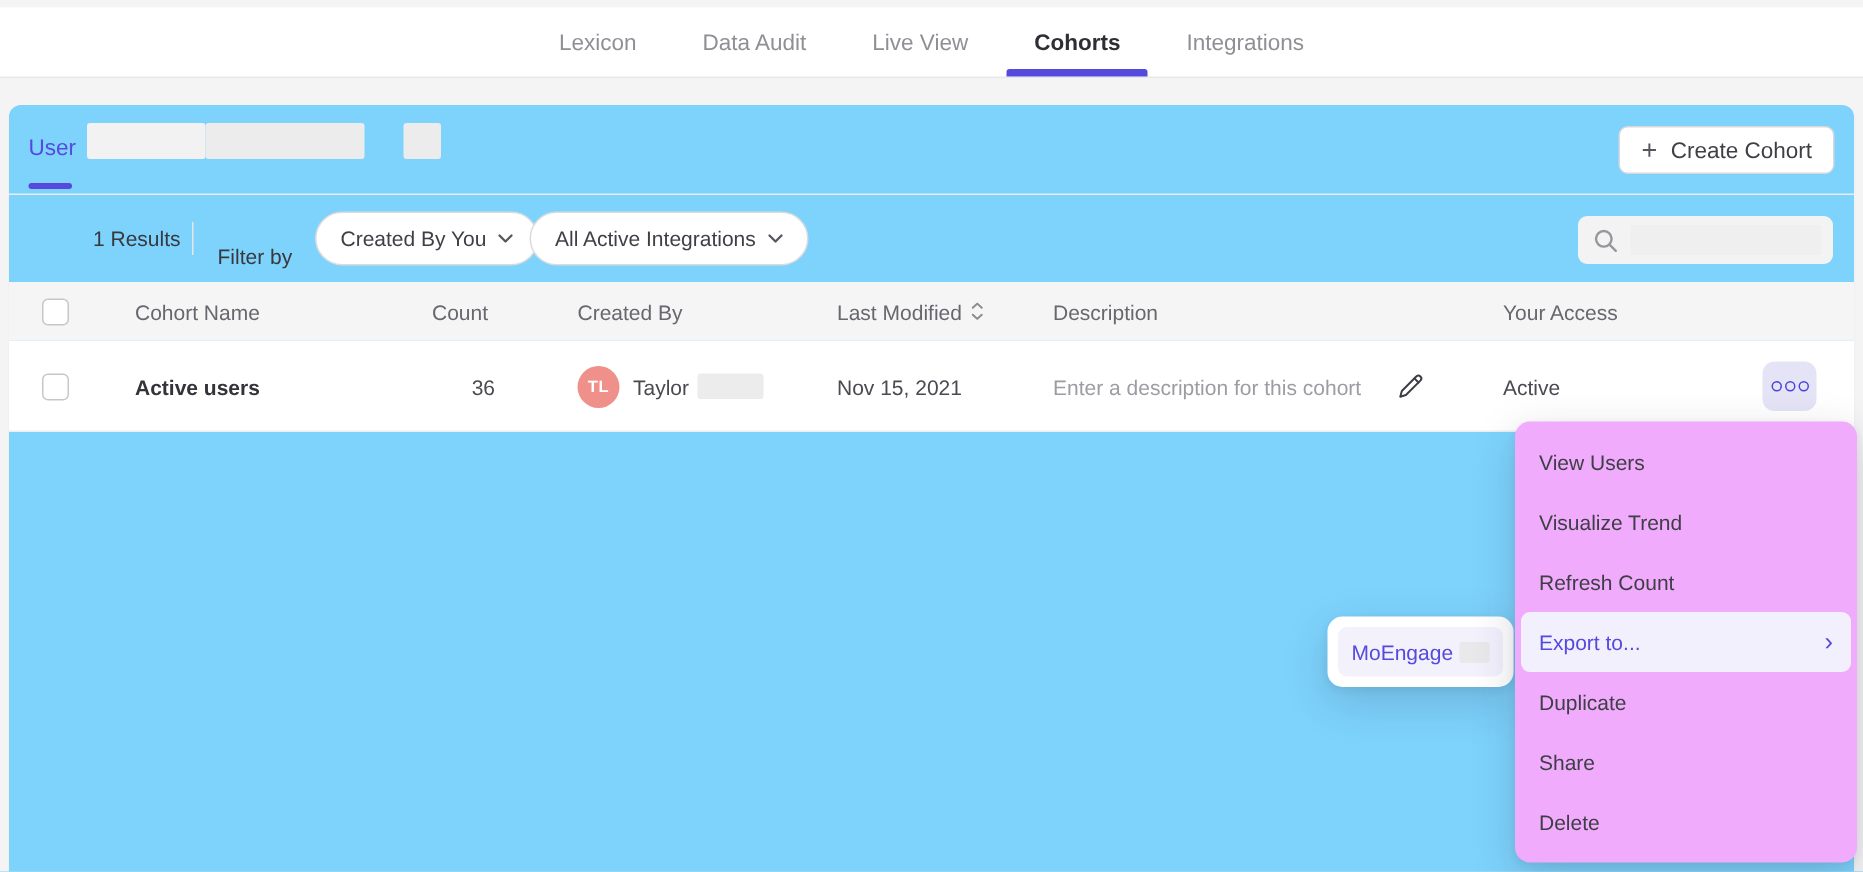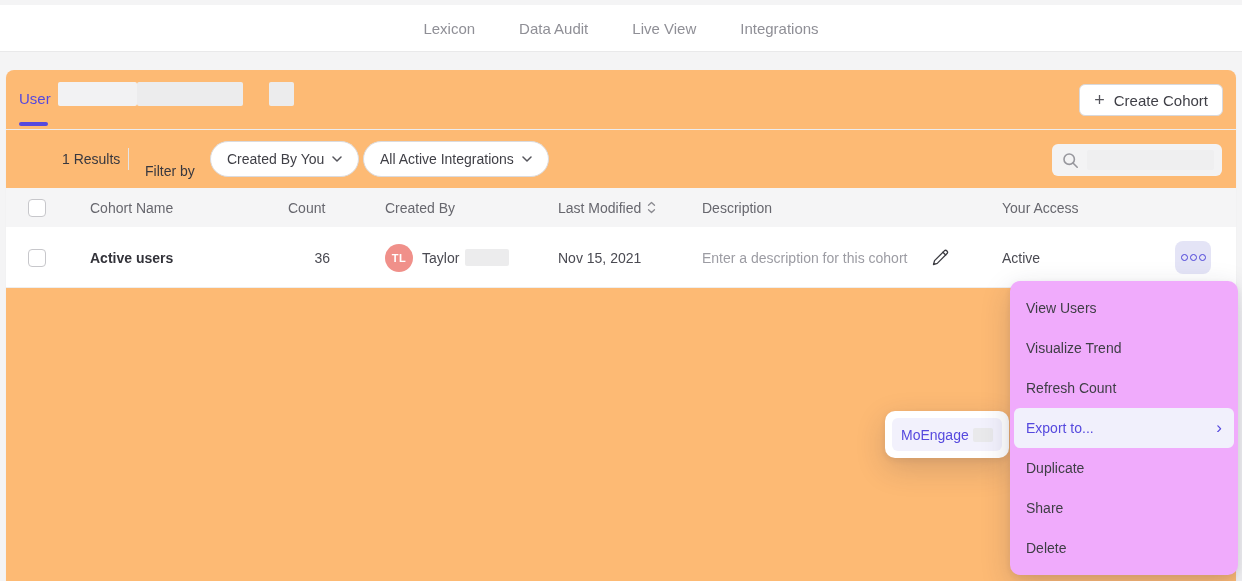--- a/index.html
+++ b/index.html
@@ -29,21 +29,21 @@
   }
   .nav-tab.active{color:#2e2e34;font-weight:700;}
   .nav-underline{
     position:absolute;left:4px;right:4px;bottom:0;height:5px;
     background:var(--accent);border-radius:2px 2px 0 0;
   }
 
   
   .card{
     position:absolute;left:6px;right:6px;top:70px;bottom:0;
-    background:#fdba74;border-radius:8px 8px 0 0;
+    background:#7dd3fc;border-radius:8px 8px 0 0;
     box-shadow:0 1px 2px rgba(0,0,0,0.04);
   }
 
   
   .card-tabs{position:relative;height:60px;border-bottom:1px solid #ececee;}
   .user-tab{
     position:absolute;left:13px;top:0;height:56px;
     display:flex;align-items:center;
     font-size:15px;color:var(--accent);cursor:pointer;
   }
@@ -68,21 +68,21 @@
   .results-count{position:absolute;left:56px;top:0;height:58px;display:flex;align-items:center;font-size:14px;color:#38383f;font-weight:500;}
   .vdiv{position:absolute;left:122px;top:18px;width:1px;height:22px;background:#e5e5e7;}
   .filter-by{position:absolute;left:139px;top:12px;height:58px;display:flex;align-items:center;font-size:14px;color:#38383f;font-weight:500;}
   .pill{
     position:absolute;top:11px;height:36px;
     display:flex;align-items:center;gap:8px;padding:0 16px;
     background:#fff;border:1px solid #dbdbde;border-radius:18px;
     font-family:inherit;font-size:14px;color:#3f3f46;font-weight:500;cursor:pointer;
   }
   .pill-1{left:204px;}
-  .pill-2{left:357px;}
+  .pill-2{left:347px;}
   .search-box{
     position:absolute;right:14px;top:14px;width:170px;height:32px;
     background:#f3f3f4;border-radius:6px;
     display:flex;align-items:center;padding:0 8px 0 10px;gap:8px;cursor:text;
   }
   .search-redact{flex:1;height:20px;background:#efeff0;border-radius:2px;}
 
   
   .thead{position:relative;height:39px;background:#f5f5f6;font-size:14px;color:#67676e;}
   .thead .col{position:absolute;top:0;height:39px;display:flex;align-items:center;gap:6px;}
@@ -143,20 +143,24 @@
   .submenu-item.highlighted{background:#f2f1fc;}
   .sub-redact{width:28px;height:14px;background:#e9e9eb;border-radius:2px;}
 </style>
 </head>
 <body>
 
 <div class="topnav">
   <div class="nav-tab">Lexicon</div>
   <div class="nav-tab">Data Audit</div>
   <div class="nav-tab">Live View</div>
+  <div class="nav-tab active">
+    <span>Cohorts</span>
+    <div class="nav-underline"></div>
+  </div>
   <div class="nav-tab">Integrations</div>
 </div>
 
 <div class="card">
 
   <div class="card-tabs">
     <div class="user-tab">
       <span>User</span>
     </div>
     <div class="tab-underline"></div>

